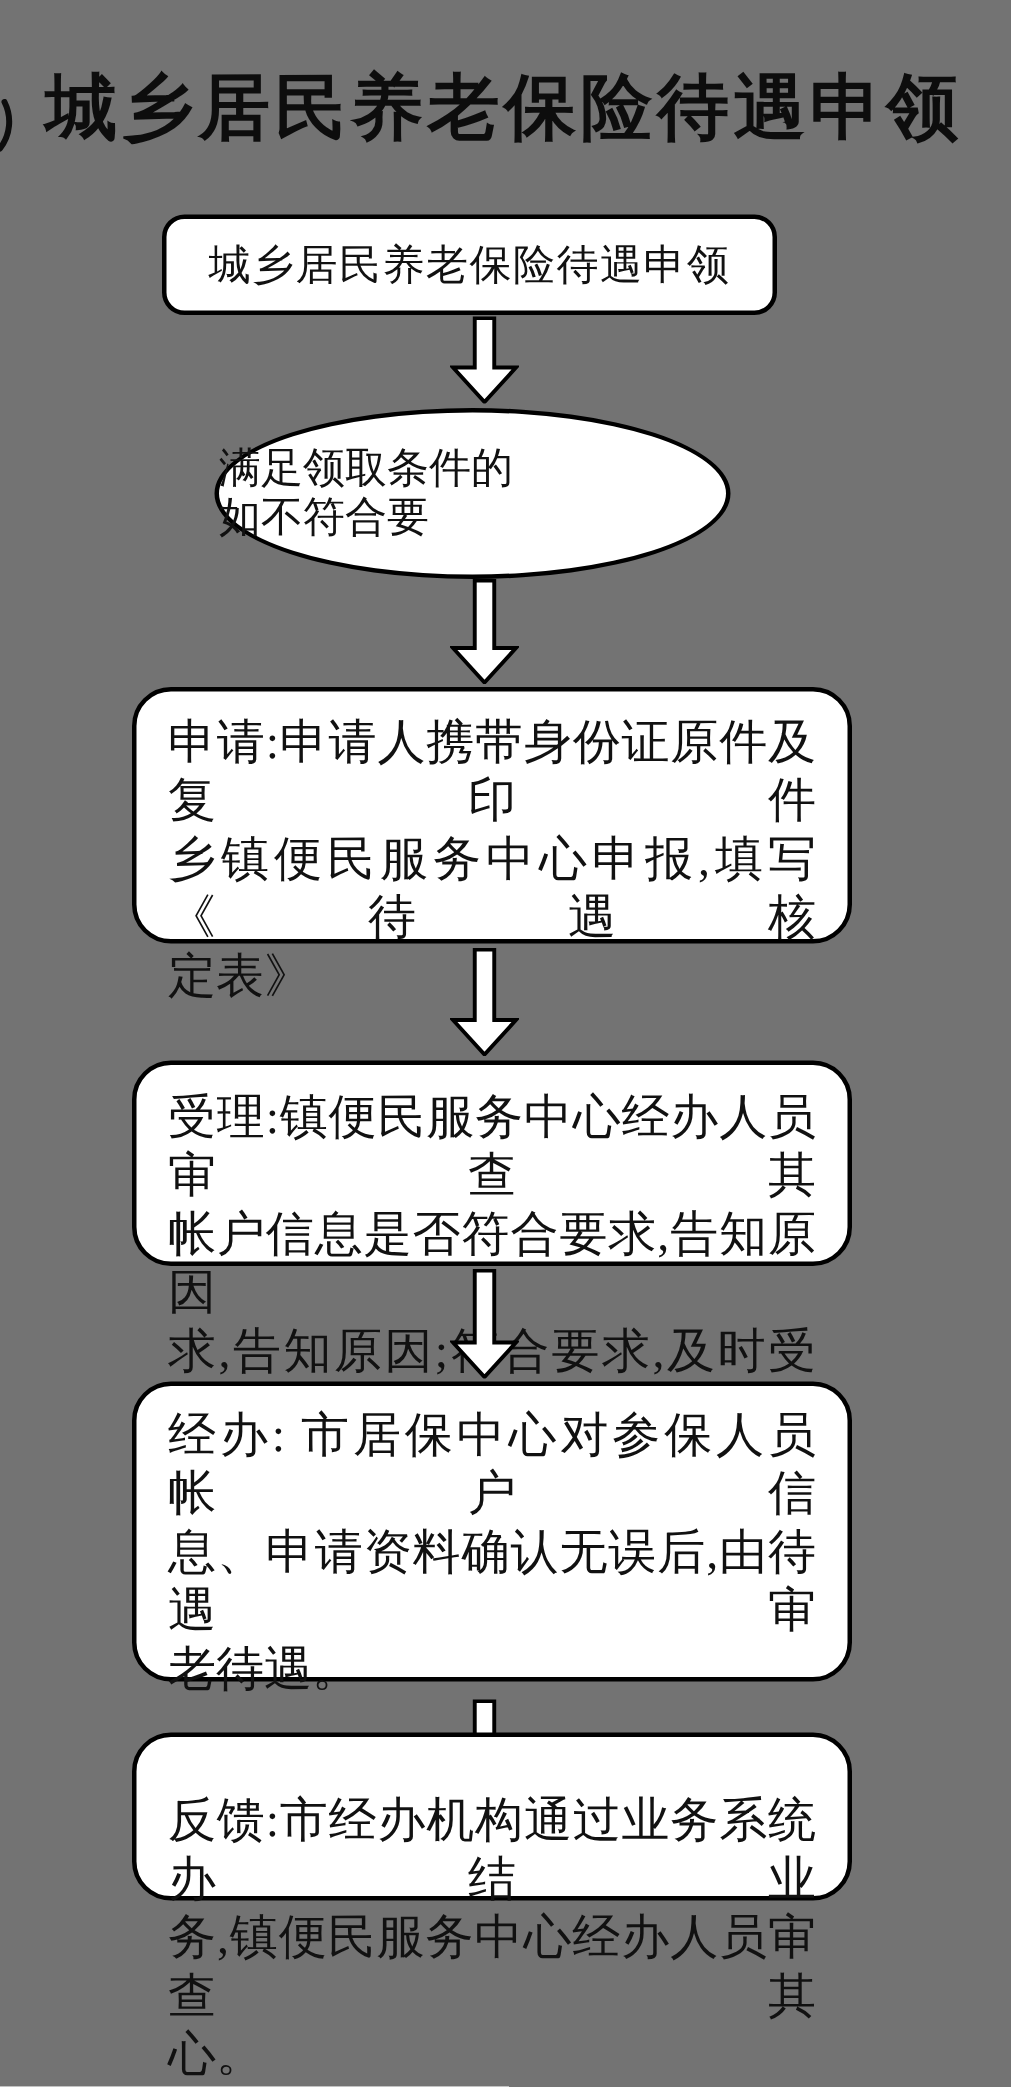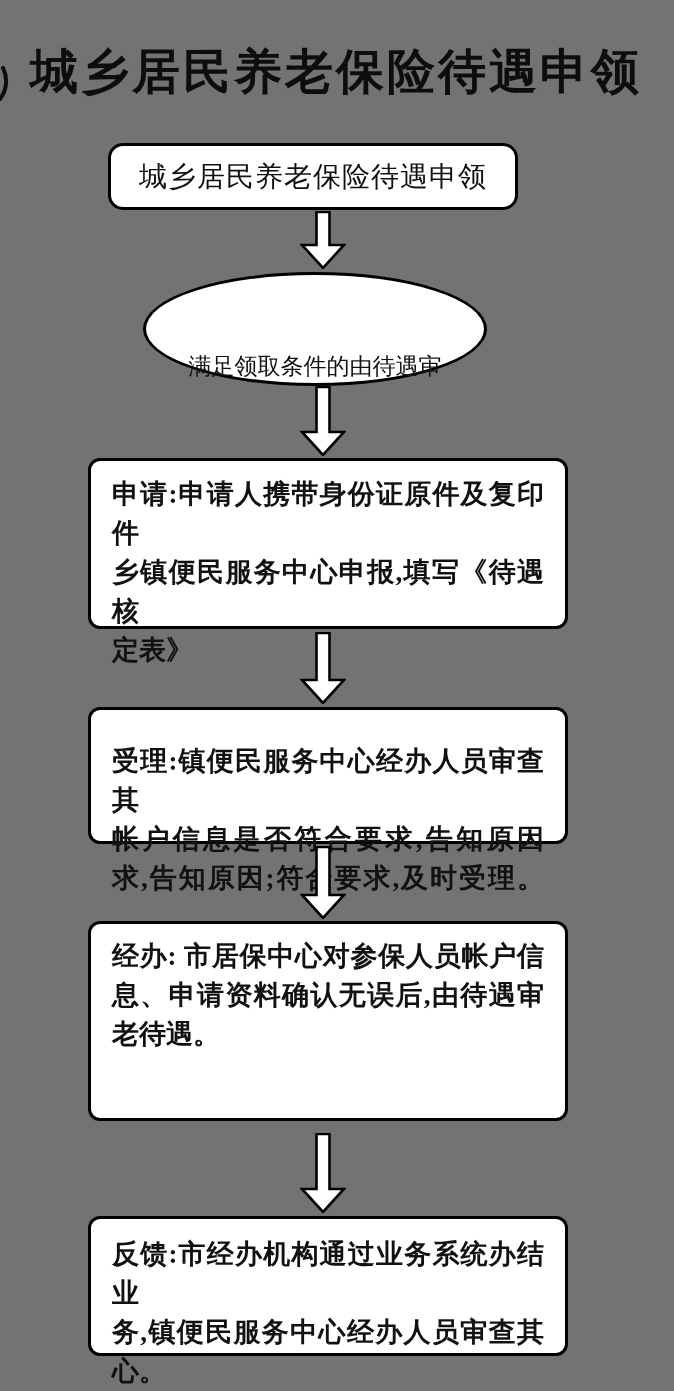--- a/index.html
+++ b/index.html
@@ -17,38 +17,37 @@
   .node{
     position:absolute;box-sizing:border-box;border:3px solid #000;background:#fff;
   }
   .start-box{
     left:108px;top:143px;width:410px;height:67px;border-radius:15px;
     display:flex;align-items:center;justify-content:center;
     font-size:28px;letter-spacing:1px;
   }
   .ellipse{
     left:143px;top:272px;width:344px;height:114px;border-radius:50%;
-    display:flex;flex-direction:row;align-items:flex-end;justify-content:center;
-    font-size:23px;text-align:center;
+    display:flex;flex-direction:column;align-items:flex-start;justify-content:center;
+    font-size:28px;text-align:center;
   }
   .ellipse .ln{line-height:33px;}
   .big-box{
-    left:88px;width:480px;border-radius:12px;
-    font-size:27px;
-    font-weight:bold;
+    left:88px;width:480px;border-radius:26px;
+    font-size:32px;
   }
   .big-box .ln{
     line-height:39px;padding:0 21px;
     text-align:justify;text-align-last:justify;
   }
   .big-box .ln.short{text-align:center;text-align-last:left;}
   .box-apply   {top:458px;height:171px;padding-top:14px;}
-  .box-accept  {top:707px;height:137px;padding-top:32px;}
+  .box-accept  {top:707px;height:137px;padding-top:15px;}
   .box-process {top:921px;height:200px;padding-top:13px;}
-  .box-feedback{top:1216px;height:140px;padding-top:16px;}
+  .box-feedback{top:1155px;height:112px;padding-top:36px;}
   .arrow{position:absolute;left:300px;}
   .a1{top:211px;} .a2{top:386px;} .a3{top:632px;} .a4{top:846px;} .a5{top:1133px;}
 </style>
 </head>
 <body>
 
 <div class="canvas">
 
   <svg class="edge-fragment" width="12" height="36" viewBox="0 0 12 36">
     <path d="M5,2 C10,12 9,24 2,33" fill="none" stroke="#0d0d0d" stroke-width="4" stroke-linecap="round"></path>
@@ -59,21 +58,21 @@
   <div class="node start-box">
     <span>城乡居民养老保险待遇申领</span>
   </div>
 
   <svg class="arrow a1" width="46" height="58" viewBox="0 0 46 58">
     <path d="M16.5,1 H29.5 V34 H44 L23,57 L2,34 H16.5 Z" fill="#fff" stroke="#000" stroke-width="2.6"></path>
   </svg>
 
   <div class="node ellipse">
     <div class="ln">满足领取条件的</div>
-    <div class="ln">由待遇审</div>
+    <div class="ln">如不符合要</div>
   </div>
 
   <svg class="arrow a2" width="46" height="70" viewBox="0 0 46 70">
     <path d="M16.5,1 H29.5 V46 H44 L23,69 L2,46 H16.5 Z" fill="#fff" stroke="#000" stroke-width="2.6"></path>
   </svg>
 
   <div class="node big-box box-apply">
     <div class="ln">申请:申请人携带身份证原件及复印件</div>
     <div class="ln">乡镇便民服务中心申报,填写《待遇核</div>
     <div class="ln short">定表》</div>

